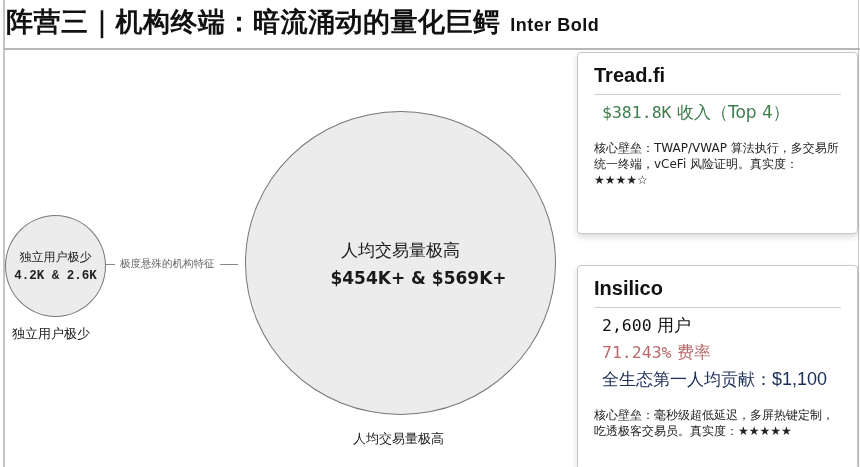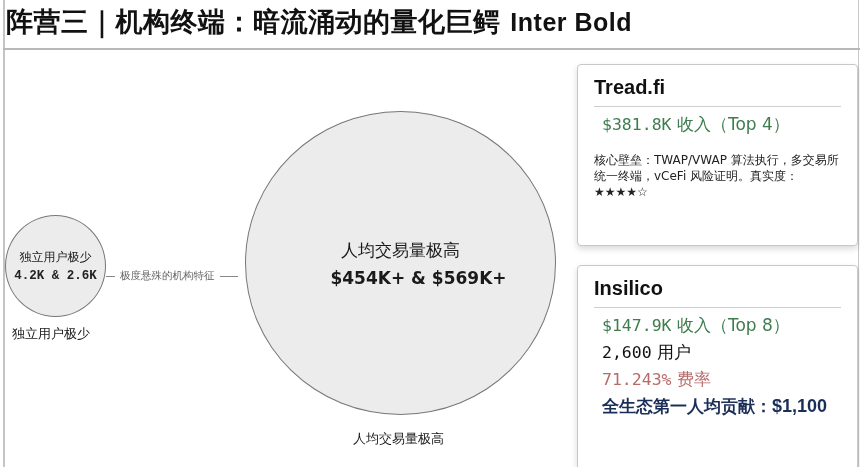--- a/index.html
+++ b/index.html
@@ -7,21 +7,21 @@
     width: 860px; height: 467px; overflow: hidden; position: relative;
     background: #ffffff;
     font-family: "DejaVu Sans", "Liberation Sans", sans-serif;
     color: #111;
   }
   .title {
     position: absolute; left: 6px; top: 2px;
     font-size: 27px; font-weight: bold; letter-spacing: 0.5px;
     white-space: nowrap; color: #111; line-height: 40px;
   }
-  .title .latin { font-family: "Liberation Sans", sans-serif; font-size: 25px; }
+  .title .latin { font-family: "Liberation Sans", sans-serif; font-size: 18px; }
   .frame-top {
     position: absolute; left: 3px; right: 0; top: 48px; height: 0;
     border-top: 2px solid #b8b8b8;
   }
   .frame-left {
     position: absolute; left: 3px; top: 0; bottom: 0; width: 0;
     border-left: 2px solid #c4c4c4;
   }
   .frame-right {
     position: absolute; right: 1px; top: 0; bottom: 0; width: 0;
@@ -33,49 +33,49 @@
     display: flex; flex-direction: column; align-items: center; justify-content: center;
     text-align: center; box-sizing: border-box;
   }
   .circle.small { left: 5px; top: 215px; width: 101px; height: 102px; }
   .circle.big { left: 245px; top: 111px; width: 311px; height: 304px; }
   .small .c-label { font-size: 12px; color: #222; margin-bottom: 3px; }
   .small .c-value { font-family: Liberation Mono, monospace; font-size: 12.5px; font-weight: bold; color: #222; }
   .big .c-label { font-size: 17px; color: #1a1a1a; margin-bottom: 6px; }
   .big .c-value { font-size: 17px; font-weight: bold; color: #1a1a1a; margin-left: 36px; }
   .connector {
-    position: absolute; top: 269px; left: 106px; width: 140px;
+    position: absolute; top: 257px; left: 106px; width: 140px;
     display: flex; align-items: center; gap: 5px;
   }
   .connector .line { flex: 1; height: 1px; background: #888; }
   .connector .line.l { flex: 0 0 9px; }
   .connector .line.r { flex: 0 0 18px; }
   .connector .text { font-size: 10.5px; color: #666; white-space: nowrap; }
   .caption { position: absolute; font-size: 13px; color: #1a1a1a; white-space: nowrap; }
   .caption.small-cap { left: 12px; top: 325px; }
   .caption.big-cap { left: 353px; top: 430px; }
   .card {
     position: absolute; left: 577px; width: 281px;
     background: #fff; border: 1px solid #c8c8c8; border-radius: 4px;
     box-shadow: 0 3px 6px rgba(0,0,0,0.15); box-sizing: border-box;
     padding: 10px 16px 10px 16px;
   }
-  .card.tread { top: 64px; height: 182px; }
+  .card.tread { top: 52px; height: 182px; }
   .card.insilico { top: 265px; height: 205px; }
   .card .name {
     font-family: "Liberation Sans", sans-serif; font-weight: bold; font-size: 20px;
     color: #111; padding-bottom: 7px; border-bottom: 1px solid #cfcfcf; margin-bottom: 4px;
     line-height: 24px;
   }
   .card .row { font-size: 17px; line-height: 27px; white-space: nowrap; margin-left: 8px; }
   .card .mono { font-family: "DejaVu Sans Mono", monospace; font-size: 16.5px; }
   .row.revenue { color: #3e7d4e; }
   .row.users { color: #111; }
   .row.fee { color: #b86a6a; }
-  .row.highlight { color: #1b2e57; font-weight: bold; font-size: 17px; }
+  .row.highlight { color: #1b2e57; font-weight: normal; font-size: 17px; }
   .row.highlight .amt { font-family: "Liberation Sans", sans-serif; font-size: 18px; }
   .card .note { font-size: 12px; line-height: 16px; color: #222; margin-top: 14px; }
 </style>
 </head>
 <body>
 
 <div class="frame-left"></div>
 <div class="frame-right"></div>
 
 <div class="title">
@@ -107,28 +107,25 @@
   <div class="name">Tread.fi</div>
   <div class="row revenue">
     <span class="mono">$381.8K</span>
     <span>收入（Top 4）</span>
   </div>
   <div class="note">核心壁垒：TWAP/VWAP 算法执行，多交易所统一终端，vCeFi 风险证明。真实度：★★★★☆</div>
 </div>
 
 <div class="card insilico">
   <div class="name">Insilico</div>
-  <div class="row revenue">
-    <span class="mono">$147.9K</span>
-    <span>收入（Top 8）</span>
-  </div>
   <div class="row users">
     <span class="mono">2,600</span>
     <span>用户</span>
   </div>
   <div class="row fee">
     <span class="mono">71.243%</span>
     <span>费率</span>
   </div>
   <div class="row highlight">
     <span>全生态第一人均贡献：</span><span class="amt">$1,100</span>
   </div>
+  <div class="note">核心壁垒：毫秒级超低延迟，多屏热键定制，吃透极客交易员。真实度：★★★★★</div>
 </div>
 
 </body></html>

